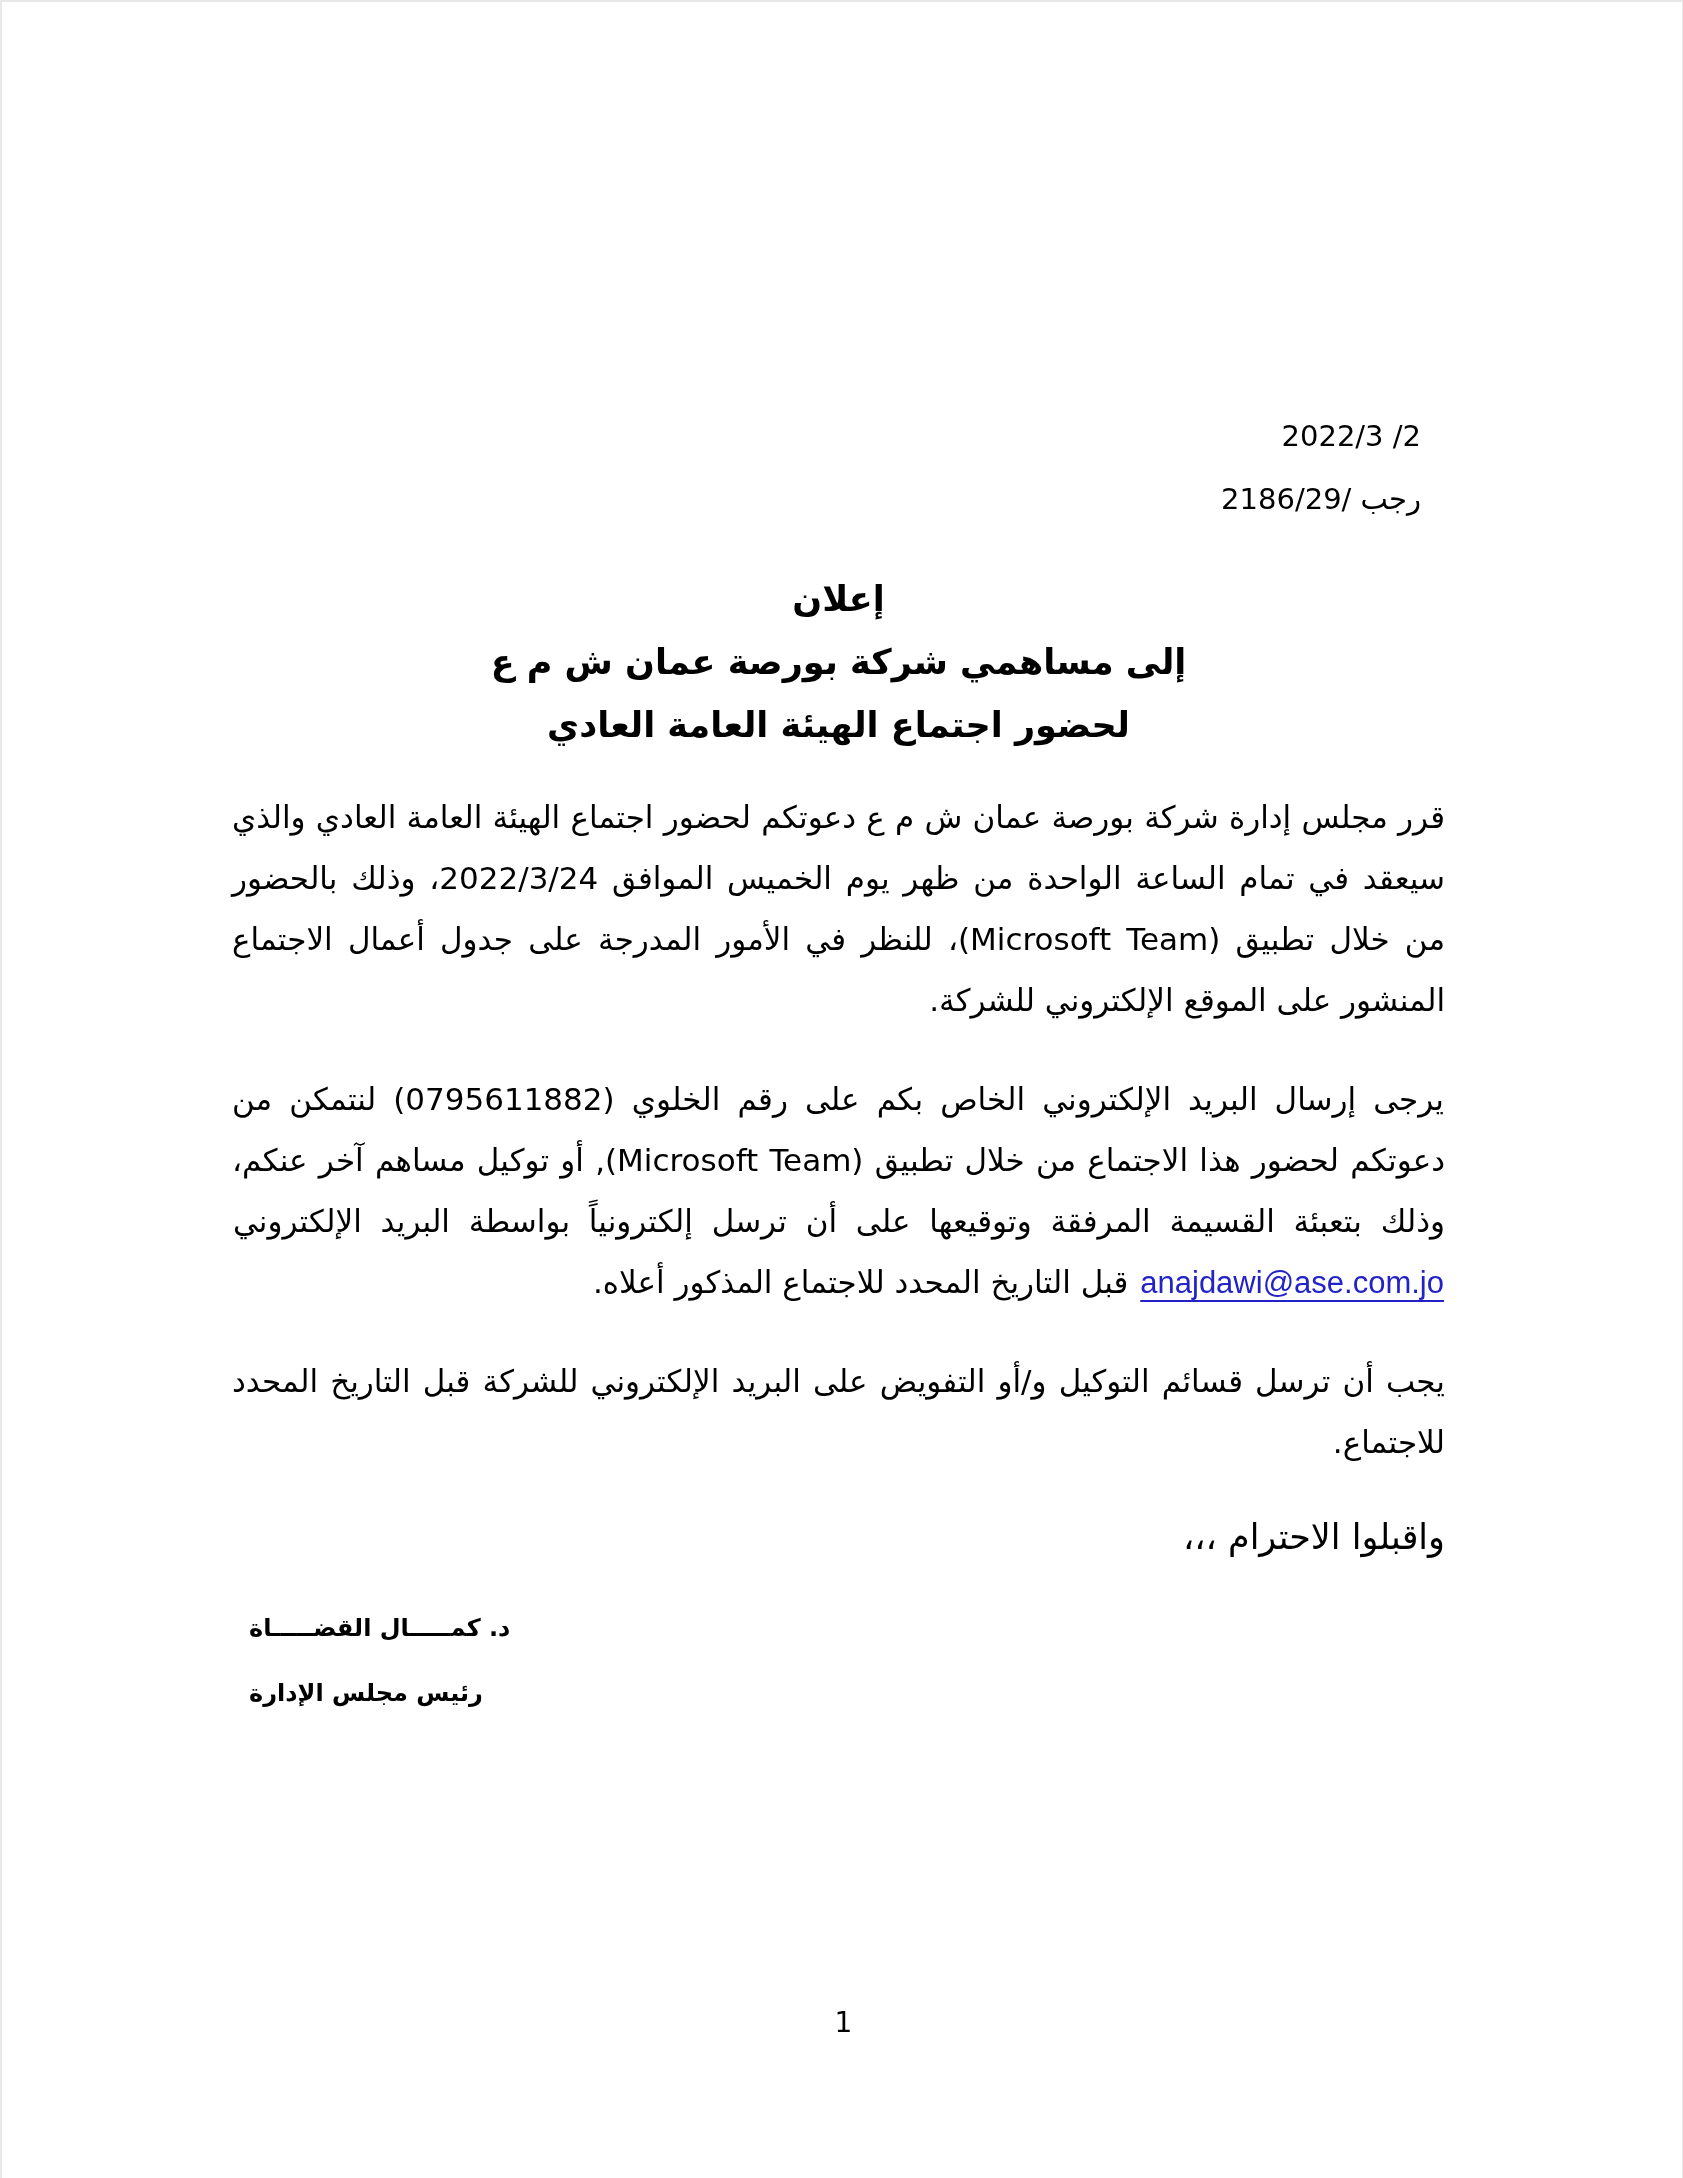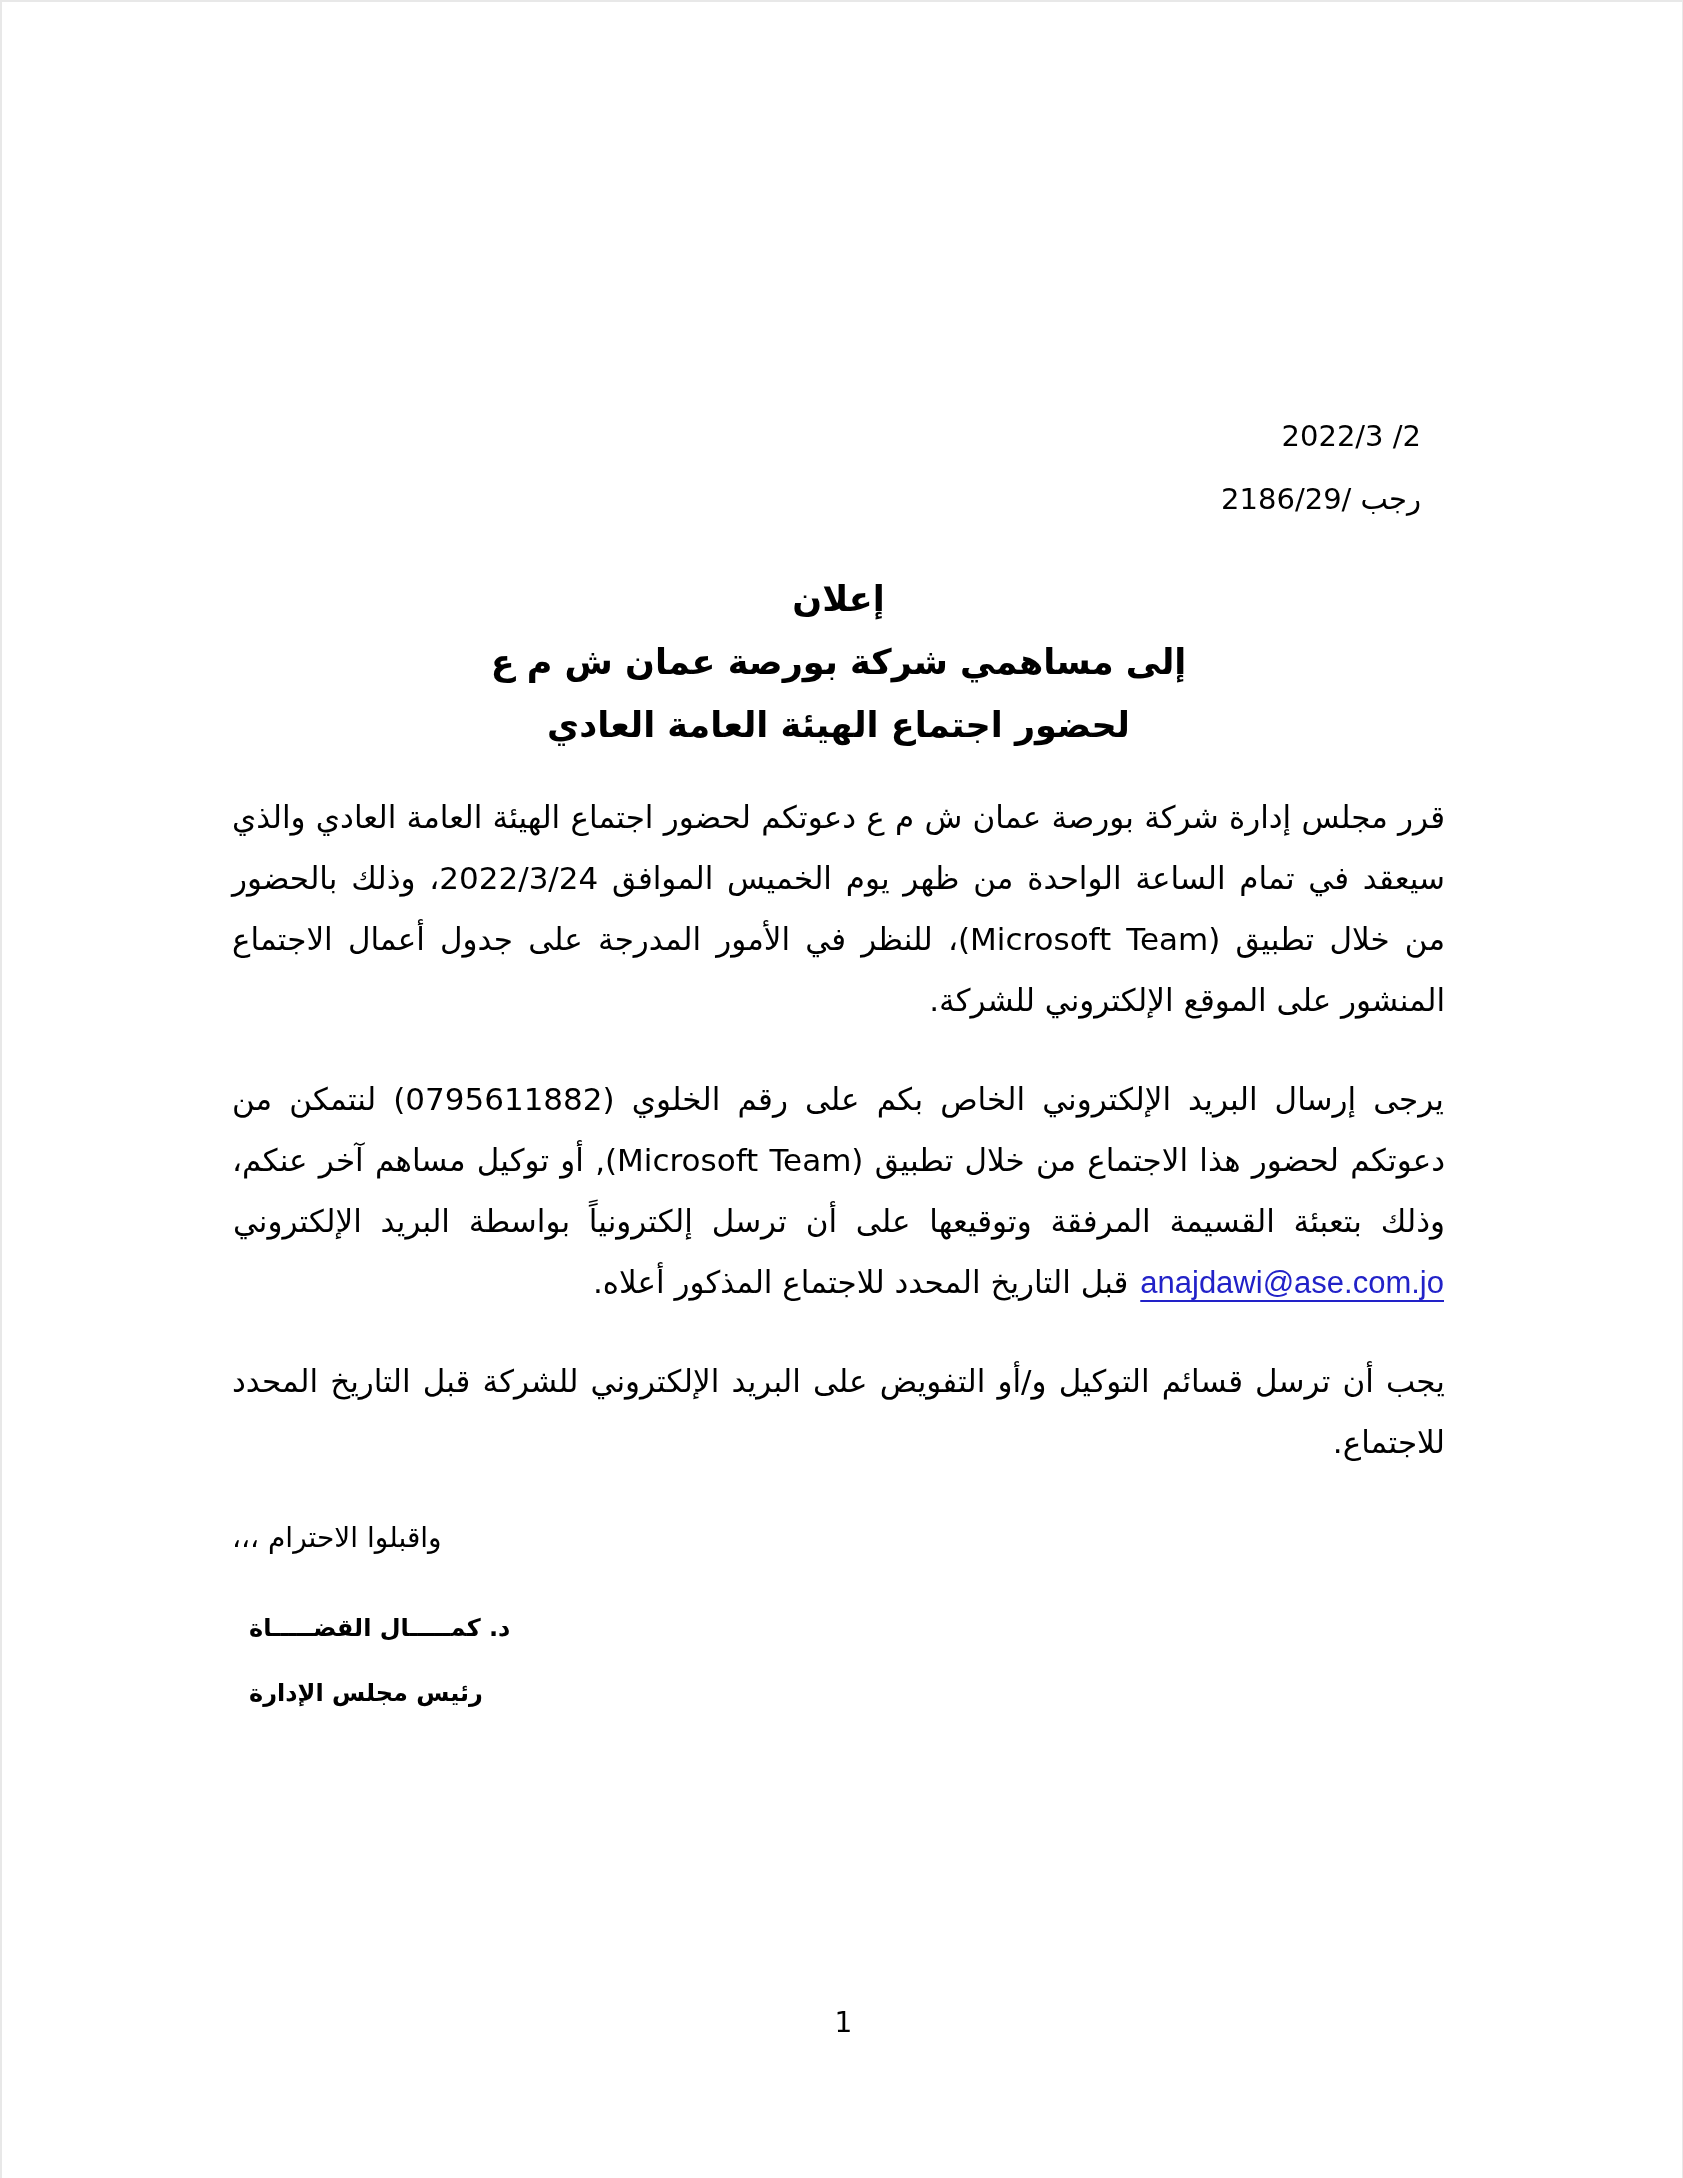--- a/index.html
+++ b/index.html
@@ -48,23 +48,23 @@
   .email-link {
     color: #2222c8;
     text-decoration: underline;
     text-decoration-thickness: 2px;
     text-underline-offset: 7px;
     cursor: pointer;
     font-family: Liberation Sans, sans-serif;
   }
   .closing {
     margin-top: 32px;
-    font-size: 28px;
+    font-size: 35px;
     line-height: 61px;
-    text-align: left;
+    text-align: right;
   }
   .signature {
     margin-top: 26px;
     padding-left: 0;
     padding-right: 0;
     text-align: left;
     font-weight: 700;
     font-size: 24px;
     line-height: 63px;
   }

